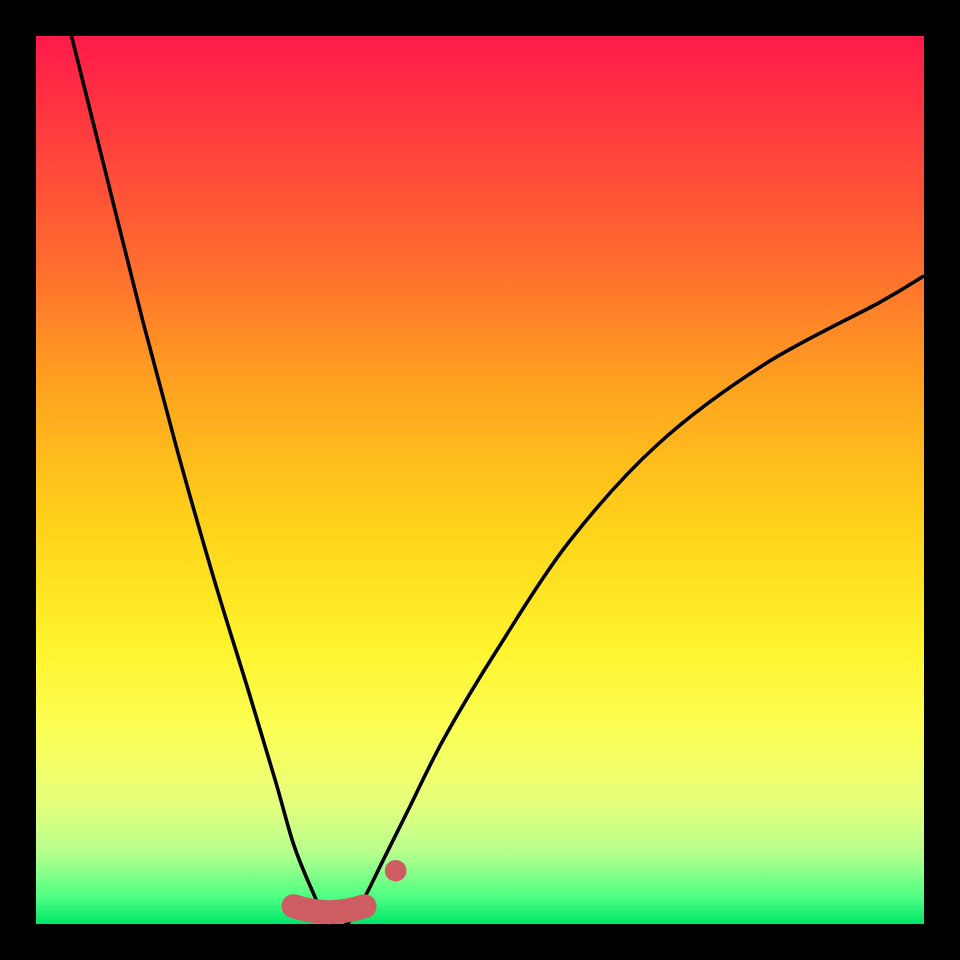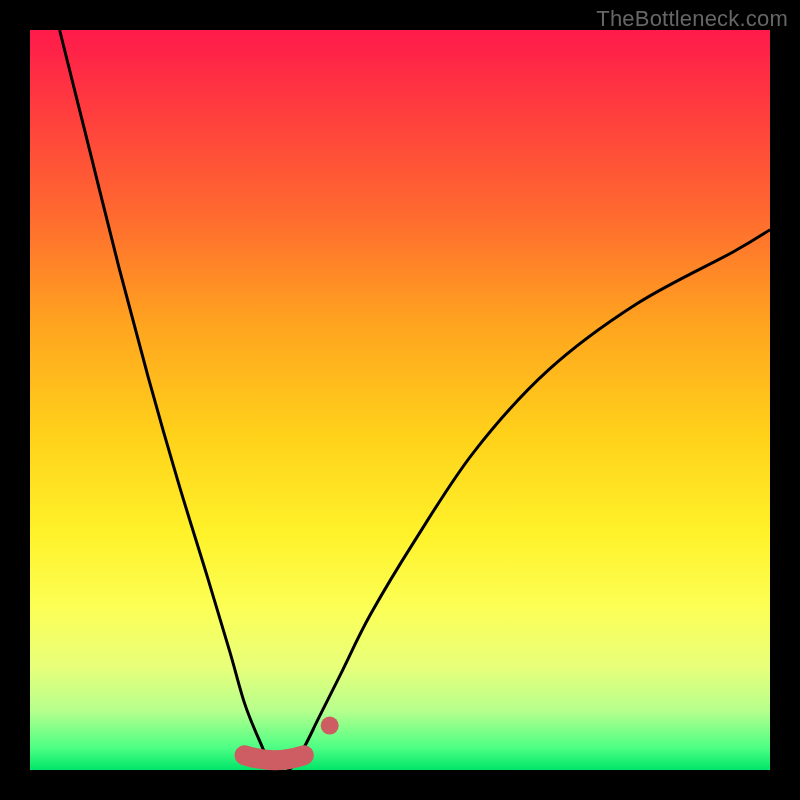--- a/index.html
+++ b/index.html
@@ -52,15 +52,14 @@
 <div class="frame">
 
   <div class="plot" data-bind-attr="style:colors._gradient_style" style="background:linear-gradient(to bottom, #ff1a4b 0%, #ff3a3f 10%, #ff6a2f 25%, #ffa51f 40%, #ffd21a 55%, #fff22a 68%, #fcff55 78%, #e8ff7a 86%, #b6ff8d 92%, #4dff84 97%, #00e568 100%);"></div>
 
   <svg class="curves" viewBox="0 0 740 740" preserveAspectRatio="none">
     <path fill="none" stroke="#000000" stroke-width="3" d="M 29.6 0 C 34.53333333333333 19.73333333333333 49.333333333333336 78.93333333333331 59.2 118.39999999999998 C 69.06666666666666 157.86666666666665 78.93333333333334 198.56666666666663 88.8 236.79999999999995 C 98.66666666666666 275.0333333333333 108.53333333333333 312.0333333333333 118.4 347.79999999999995 C 128.26666666666668 383.5666666666666 138.13333333333333 418.09999999999997 148 451.4 C 157.86666666666667 484.7 168.96666666666667 519.2333333333333 177.6 547.6 C 186.23333333333332 575.9666666666667 193.63333333333335 600.6333333333333 199.8 621.6 C 205.96666666666667 642.5666666666667 209.66666666666666 658.6 214.6 673.4 C 219.53333333333333 688.1999999999999 224.46666666666667 699.3 229.4 710.4 C 234.33333333333334 721.5 239.26666666666668 735.0666666666666 244.20000000000002 740 C 249.13333333333335 744.9333333333334 254.06666666666666 743.7 259 740 C 263.93333333333334 736.3 268.8666666666667 726.4333333333333 273.8 717.8 C 278.73333333333335 709.1666666666666 282.43333333333334 700.5333333333334 288.6 688.2 C 294.7666666666667 675.8666666666667 302.1666666666667 661.0666666666666 310.8 643.8 C 319.43333333333334 626.5333333333333 328.0666666666667 606.8 340.40000000000003 584.6 C 352.73333333333335 562.4000000000001 367.53333333333336 537.7333333333333 384.8 510.6 C 402.06666666666666 483.4666666666667 421.8 450.1666666666667 444 421.8 C 466.2 393.43333333333334 490.8666666666667 365.06666666666666 518 340.4 C 545.1333333333333 315.7333333333333 575.9666666666666 293.53333333333336 606.8 273.8 C 637.6333333333333 254.0666666666667 680.8 234.33333333333331 703 222 C 725.2 209.66666666666669 733.8333333333334 203.50000000000006 740 199.80000000000007"></path>
     <path fill="none" stroke="#cd5d62" stroke-width="20" stroke-linecap="round" d="M 214.6 725.2 Q 244.2 735.2 273.8 725.2"></path>
     <circle r="9" fill="#cd5d62" cx="299.70000000000005" cy="695.6"></circle>
   </svg>
 
-  <div class="watermark" data-bind="watermark">TheBottleneck.com</div>
 
 </div>
 
 </body></html>

